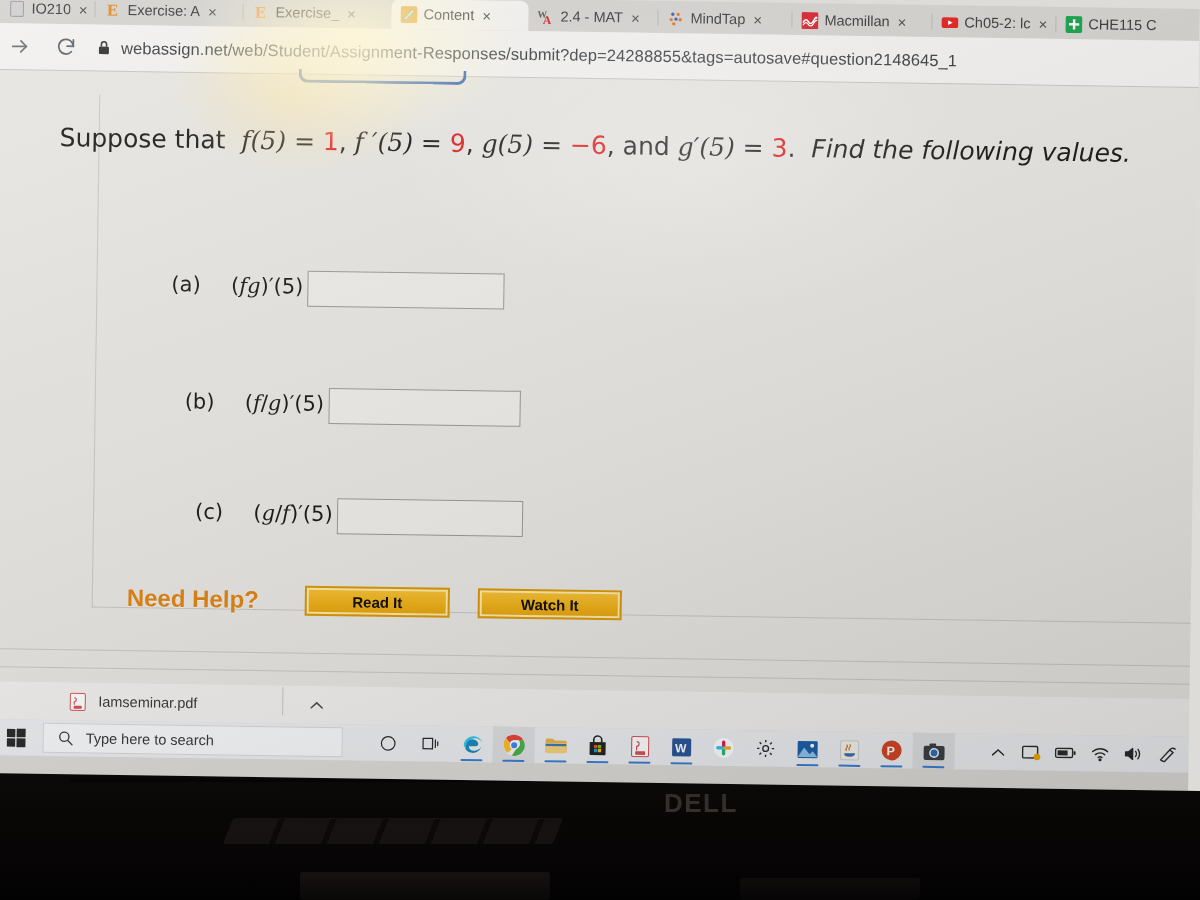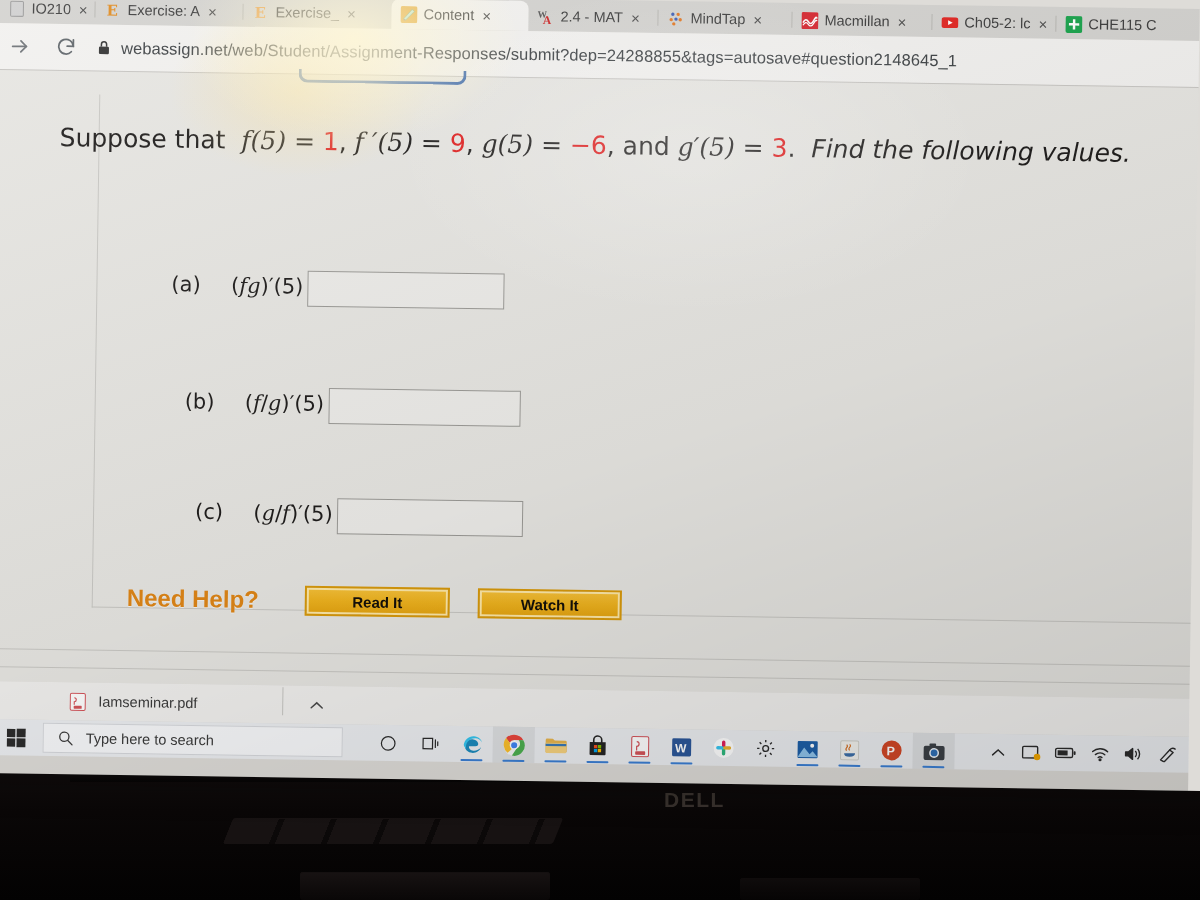--- a/index.html
+++ b/index.html
@@ -27,21 +27,21 @@
     position: absolute; left: 0; bottom: 0; width: 1200px; height: 160px;
     background: linear-gradient(180deg,#141010 0%, #0a0707 45%, #030202 100%);
   }
   .laptop-hinge {
     position: absolute; left: 70px; bottom: 118px; width: 1130px; height: 16px;
     background: linear-gradient(180deg,#171313,#070505);
   }
   .dell-logo {
     position: absolute; left: 664px; top: 788px;
     font-family: "Liberation Sans", sans-serif;
-    font-size: 21px; font-weight: 700; letter-spacing: 1.5px;
+    font-size: 26px; font-weight: 700; letter-spacing: 1.5px;
     color: #4a423c; opacity: .72;
   }
   .keyrow {
     position: absolute; background: #191414; border-radius: 3px;
     box-shadow: 0 1px 0 #241d1d inset;
   }
   .k1 { left: 228px; top: 818px; width: 330px; height: 26px;
         transform: skewX(-22deg); opacity: .55;
         background: repeating-linear-gradient(90deg,#241d1d 0 46px,#0f0c0c 46px 52px); }
   .k2 { left: 300px; top: 872px; width: 250px; height: 28px; opacity:.5;

